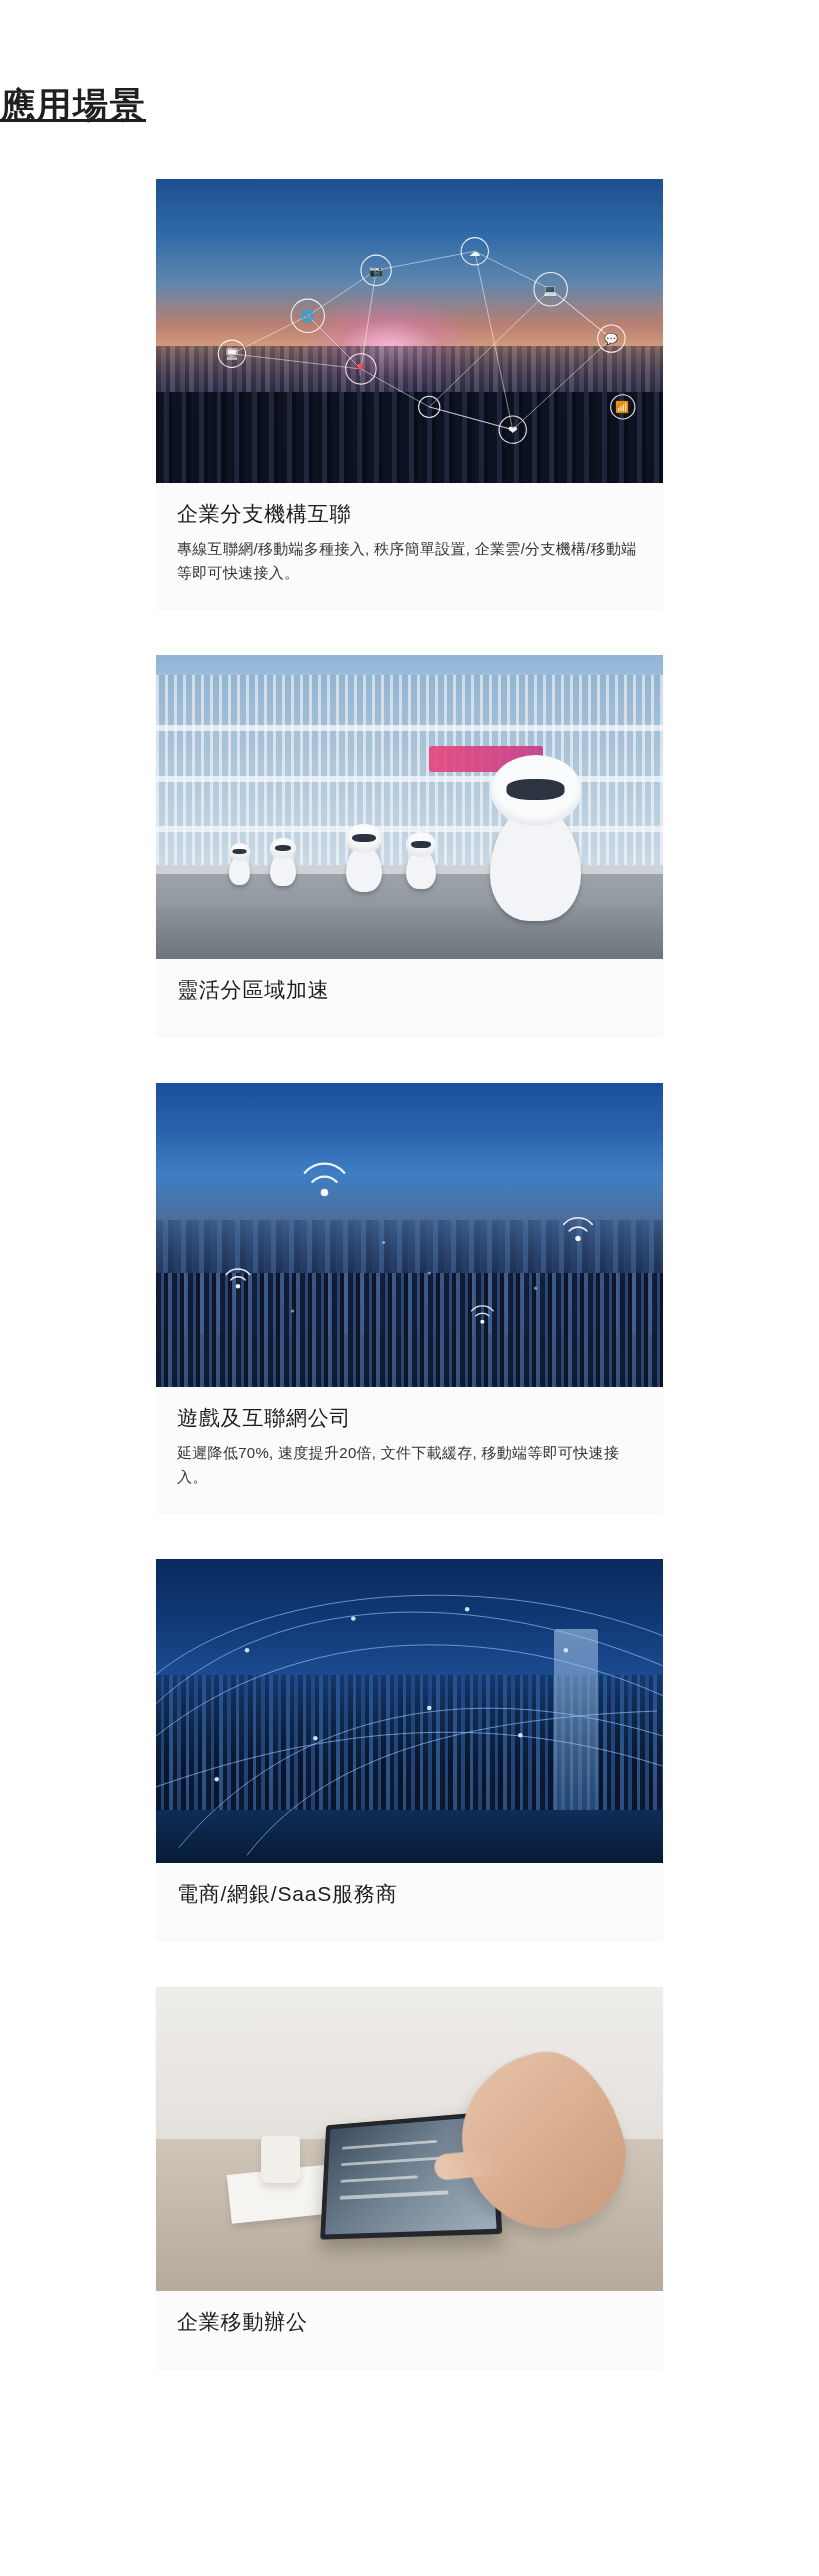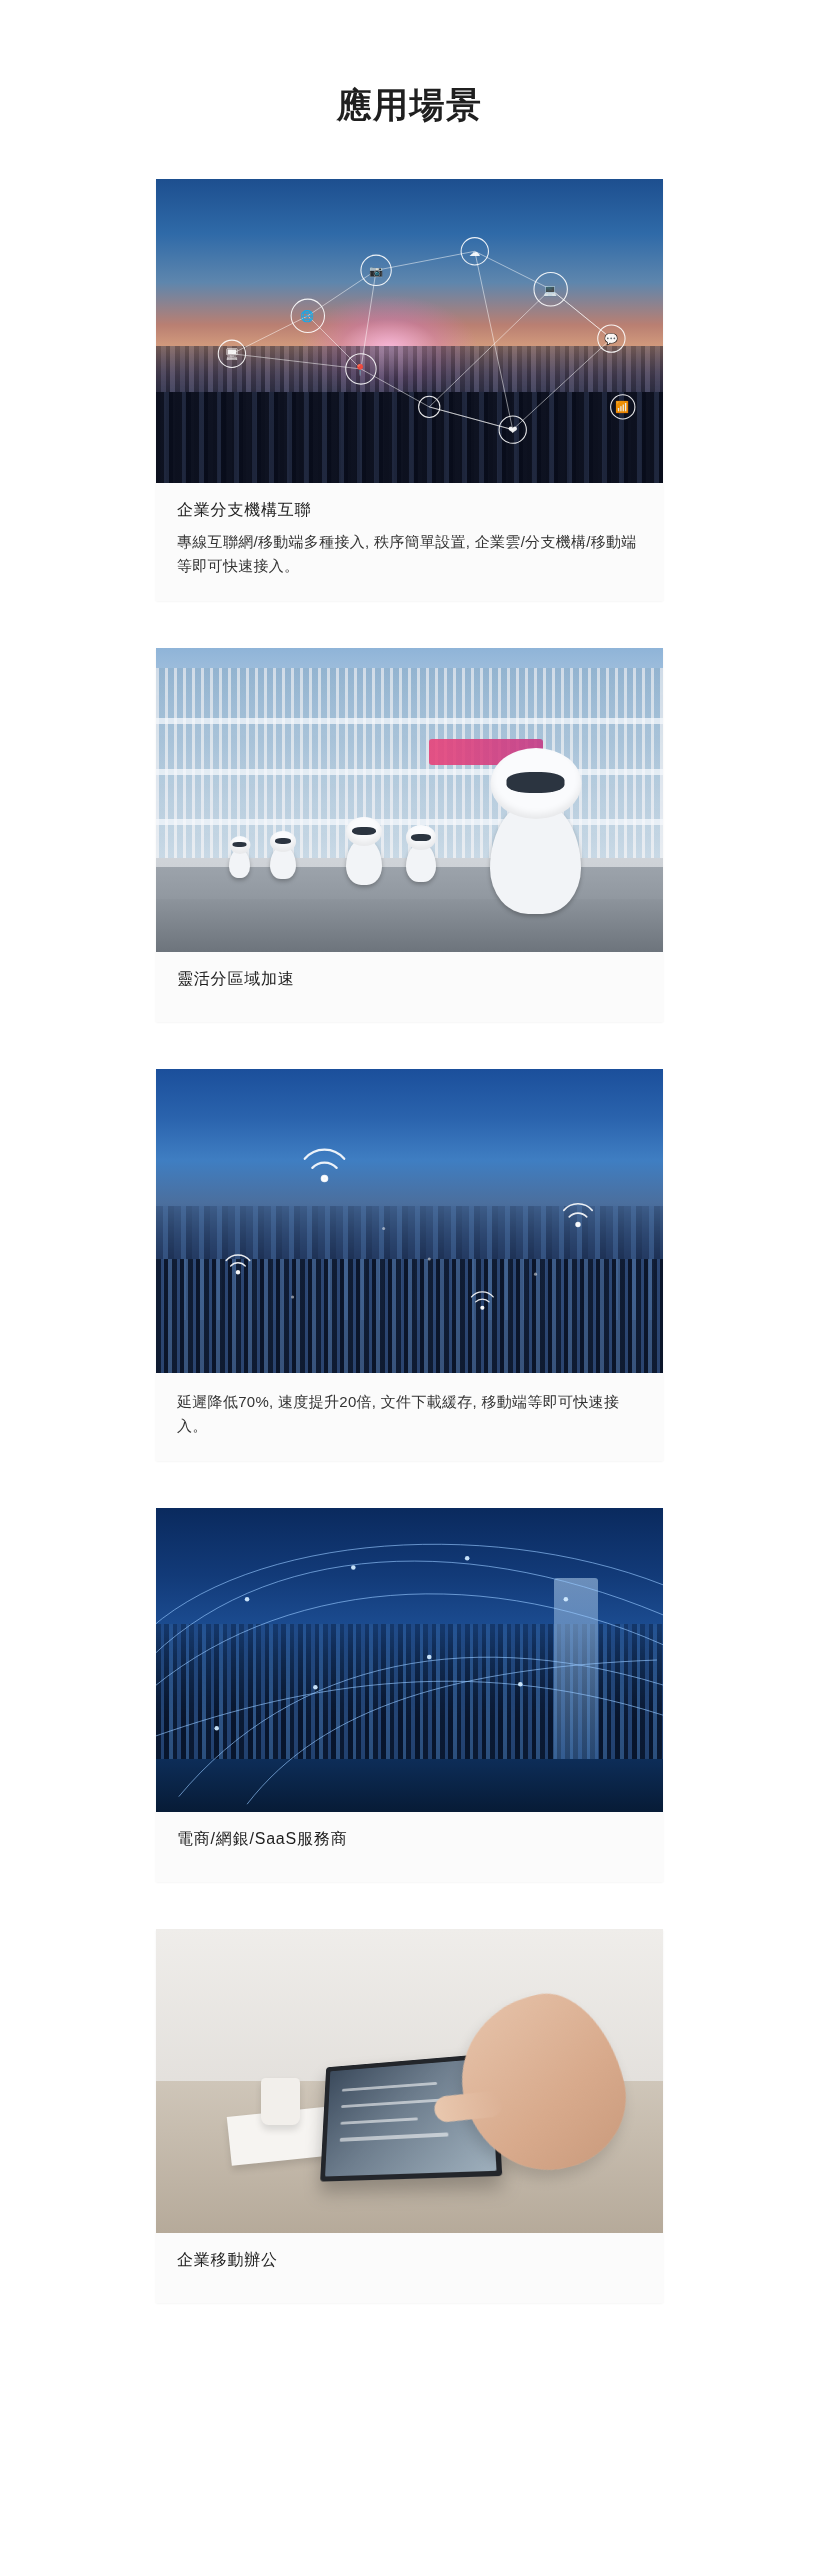--- a/index.html
+++ b/index.html
@@ -7,47 +7,47 @@
     width: 819px;
     background: #ffffff;
     font-family: "Liberation Sans", sans-serif;
   }
   body {
     width: 819px;
     min-height: 2576px;
     padding-top: 82px;
   }
   .page-title {
-    text-align: center;
     font-size: 35px;
     font-weight: bold;
     color: #1f1f1f;
     letter-spacing: 1.5px;
     margin-bottom: 50px;
+    text-decoration: underline;
   }
   .cards {
     width: 507px;
     margin: 0 auto;
   }
   .card {
     background: #fbfbfb;
     margin-bottom: 47px;
     box-shadow: 0 0.8px 2.3px rgba(0,0,0,0.06);
   }
   .card-media {
     width: 507px;
     height: 304px;
     position: relative;
     overflow: hidden;
   }
   .card-body {
     padding: 16.7px 21px 23px 21px;
   }
   .card-title {
-    font-size: 16px;
+    font-size: 21px;
     color: #1c1c1c;
     margin-bottom: 9px;
     letter-spacing: 0.8px;
     font-weight: normal;
   }
   .card-desc {
     font-size: 15px;
     line-height: 1.62;
     color: #333333;
     letter-spacing: 0.3px;
@@ -388,20 +388,21 @@
         </g>
         <g fill="rgba(255,255,255,0.5)">
           <circle cx="300" cy="210" r="2"></circle>
             <circle cx="360" cy="250" r="2"></circle>
           <circle cx="500" cy="270" r="2"></circle>
             <circle cx="180" cy="300" r="2"></circle>
         </g>
       </svg>
     </div>
     <div class="card-body">
+      <div class="card-title">遊戲及互聯網公司</div>
       <div class="card-desc">延遲降低70%, 速度提升20倍, 文件下載緩存, 移動端等即可快速接入。</div>
     </div>
   </div>
 
   <div class="card">
     <div class="card-media img-bay img-generic">
       <div class="city"></div>
       <div class="tower"></div>
       <div class="water"></div>
       <svg viewBox="0 0 668 400" width="507" height="304">

